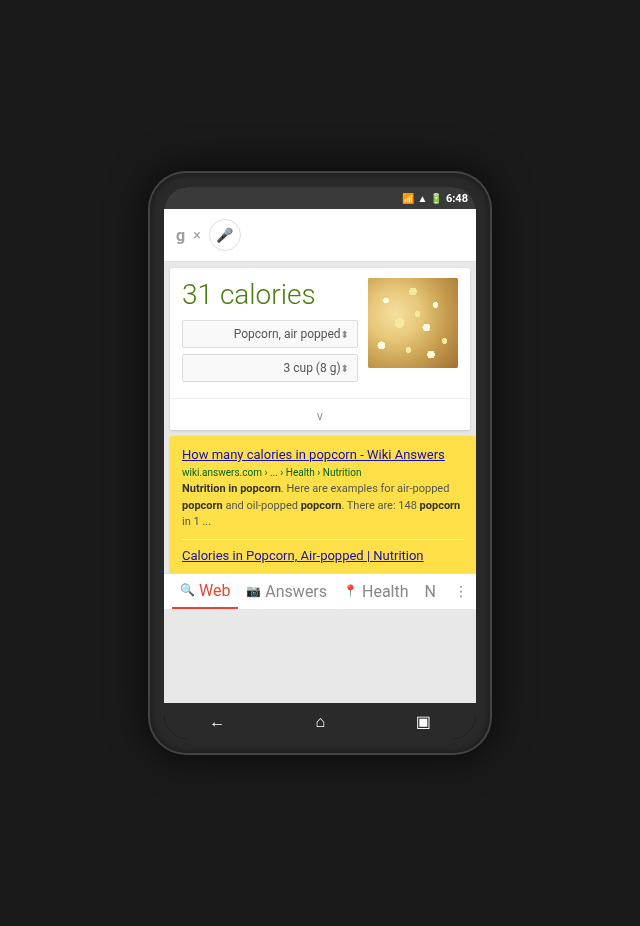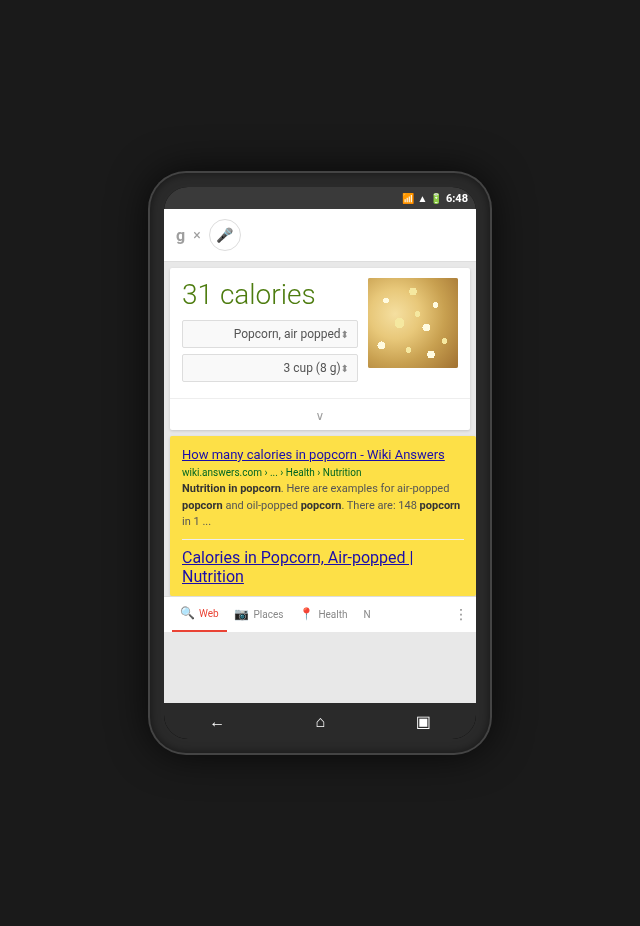--- a/index.html
+++ b/index.html
@@ -248,21 +248,21 @@
     }
 
     .result-divider {
       border: none;
       border-top: 1px solid #eee;
       margin: 8px 0;
     }
 
     .result-title-2 {
       color: #1a0dab;
-      font-size: 16px;
+      font-size: 13px;
       text-decoration: underline;
       cursor: pointer;
     }
 
     
     .bottom-tabs {
       background: white;
       border-top: 1px solid #ddd;
       display: flex;
       align-items: center;
@@ -285,21 +285,21 @@
     .tab-item.active {
       color: #ea4335;
       border-bottom: 2px solid #ea4335;
     }
 
     .tab-icon {
       font-size: 12px;
     }
 
     .tab-label {
-      font-size: 10px;
+      font-size: 16px;
     }
 
     .more-icon {
       margin-left: auto;
       color: #888;
       font-size: 14px;
       cursor: pointer;
     }
 
     
@@ -376,21 +376,21 @@
         <div class="result-title-2">Calories in Popcorn, Air-popped | Nutrition</div>
       </div>
 
       <div class="bottom-tabs">
         <div class="tab-item active">
           <span class="tab-icon" style="color:#ea4335;">🔍</span>
           <span class="tab-label">Web</span>
         </div>
         <div class="tab-item">
           <span class="tab-icon">📷</span>
-          <span class="tab-label">Places</span>
+          <span class="tab-label">Answers</span>
         </div>
         <div class="tab-item">
           <span class="tab-icon">📍</span>
           <span class="tab-label">Health</span>
         </div>
         <div class="tab-item">
           <span class="tab-label">N</span>
         </div>
         <span class="more-icon">⋮</span>
       </div>

